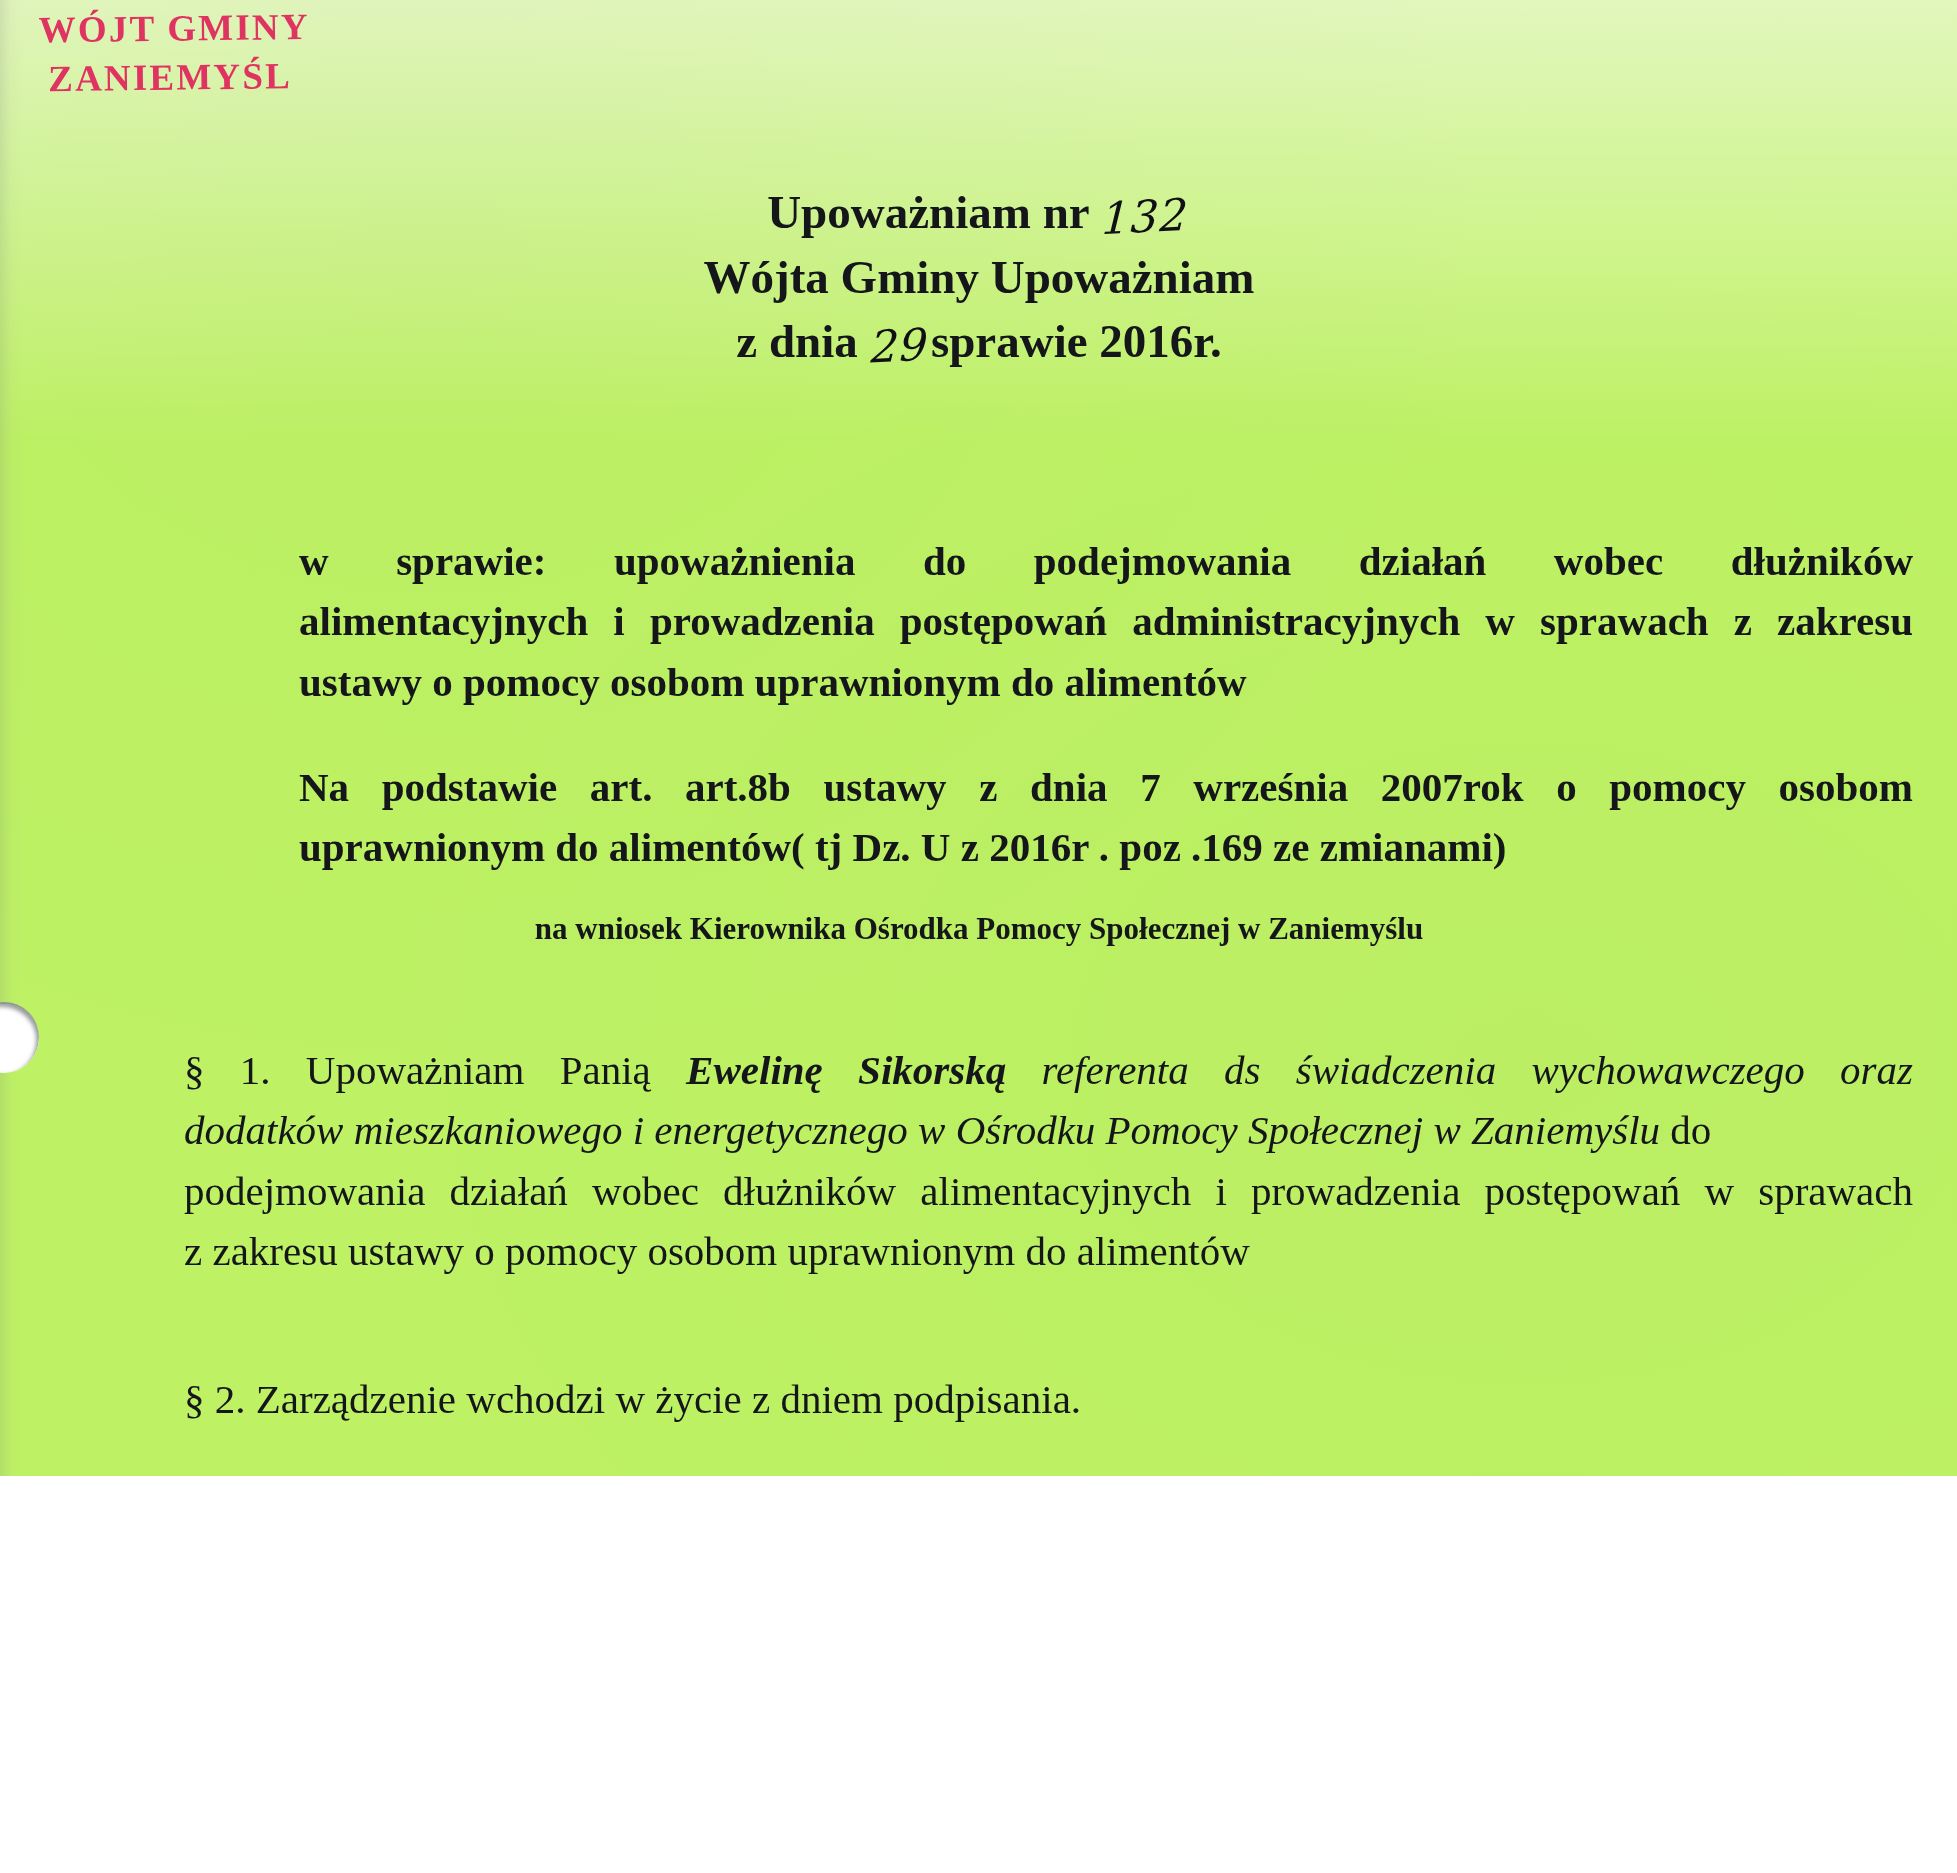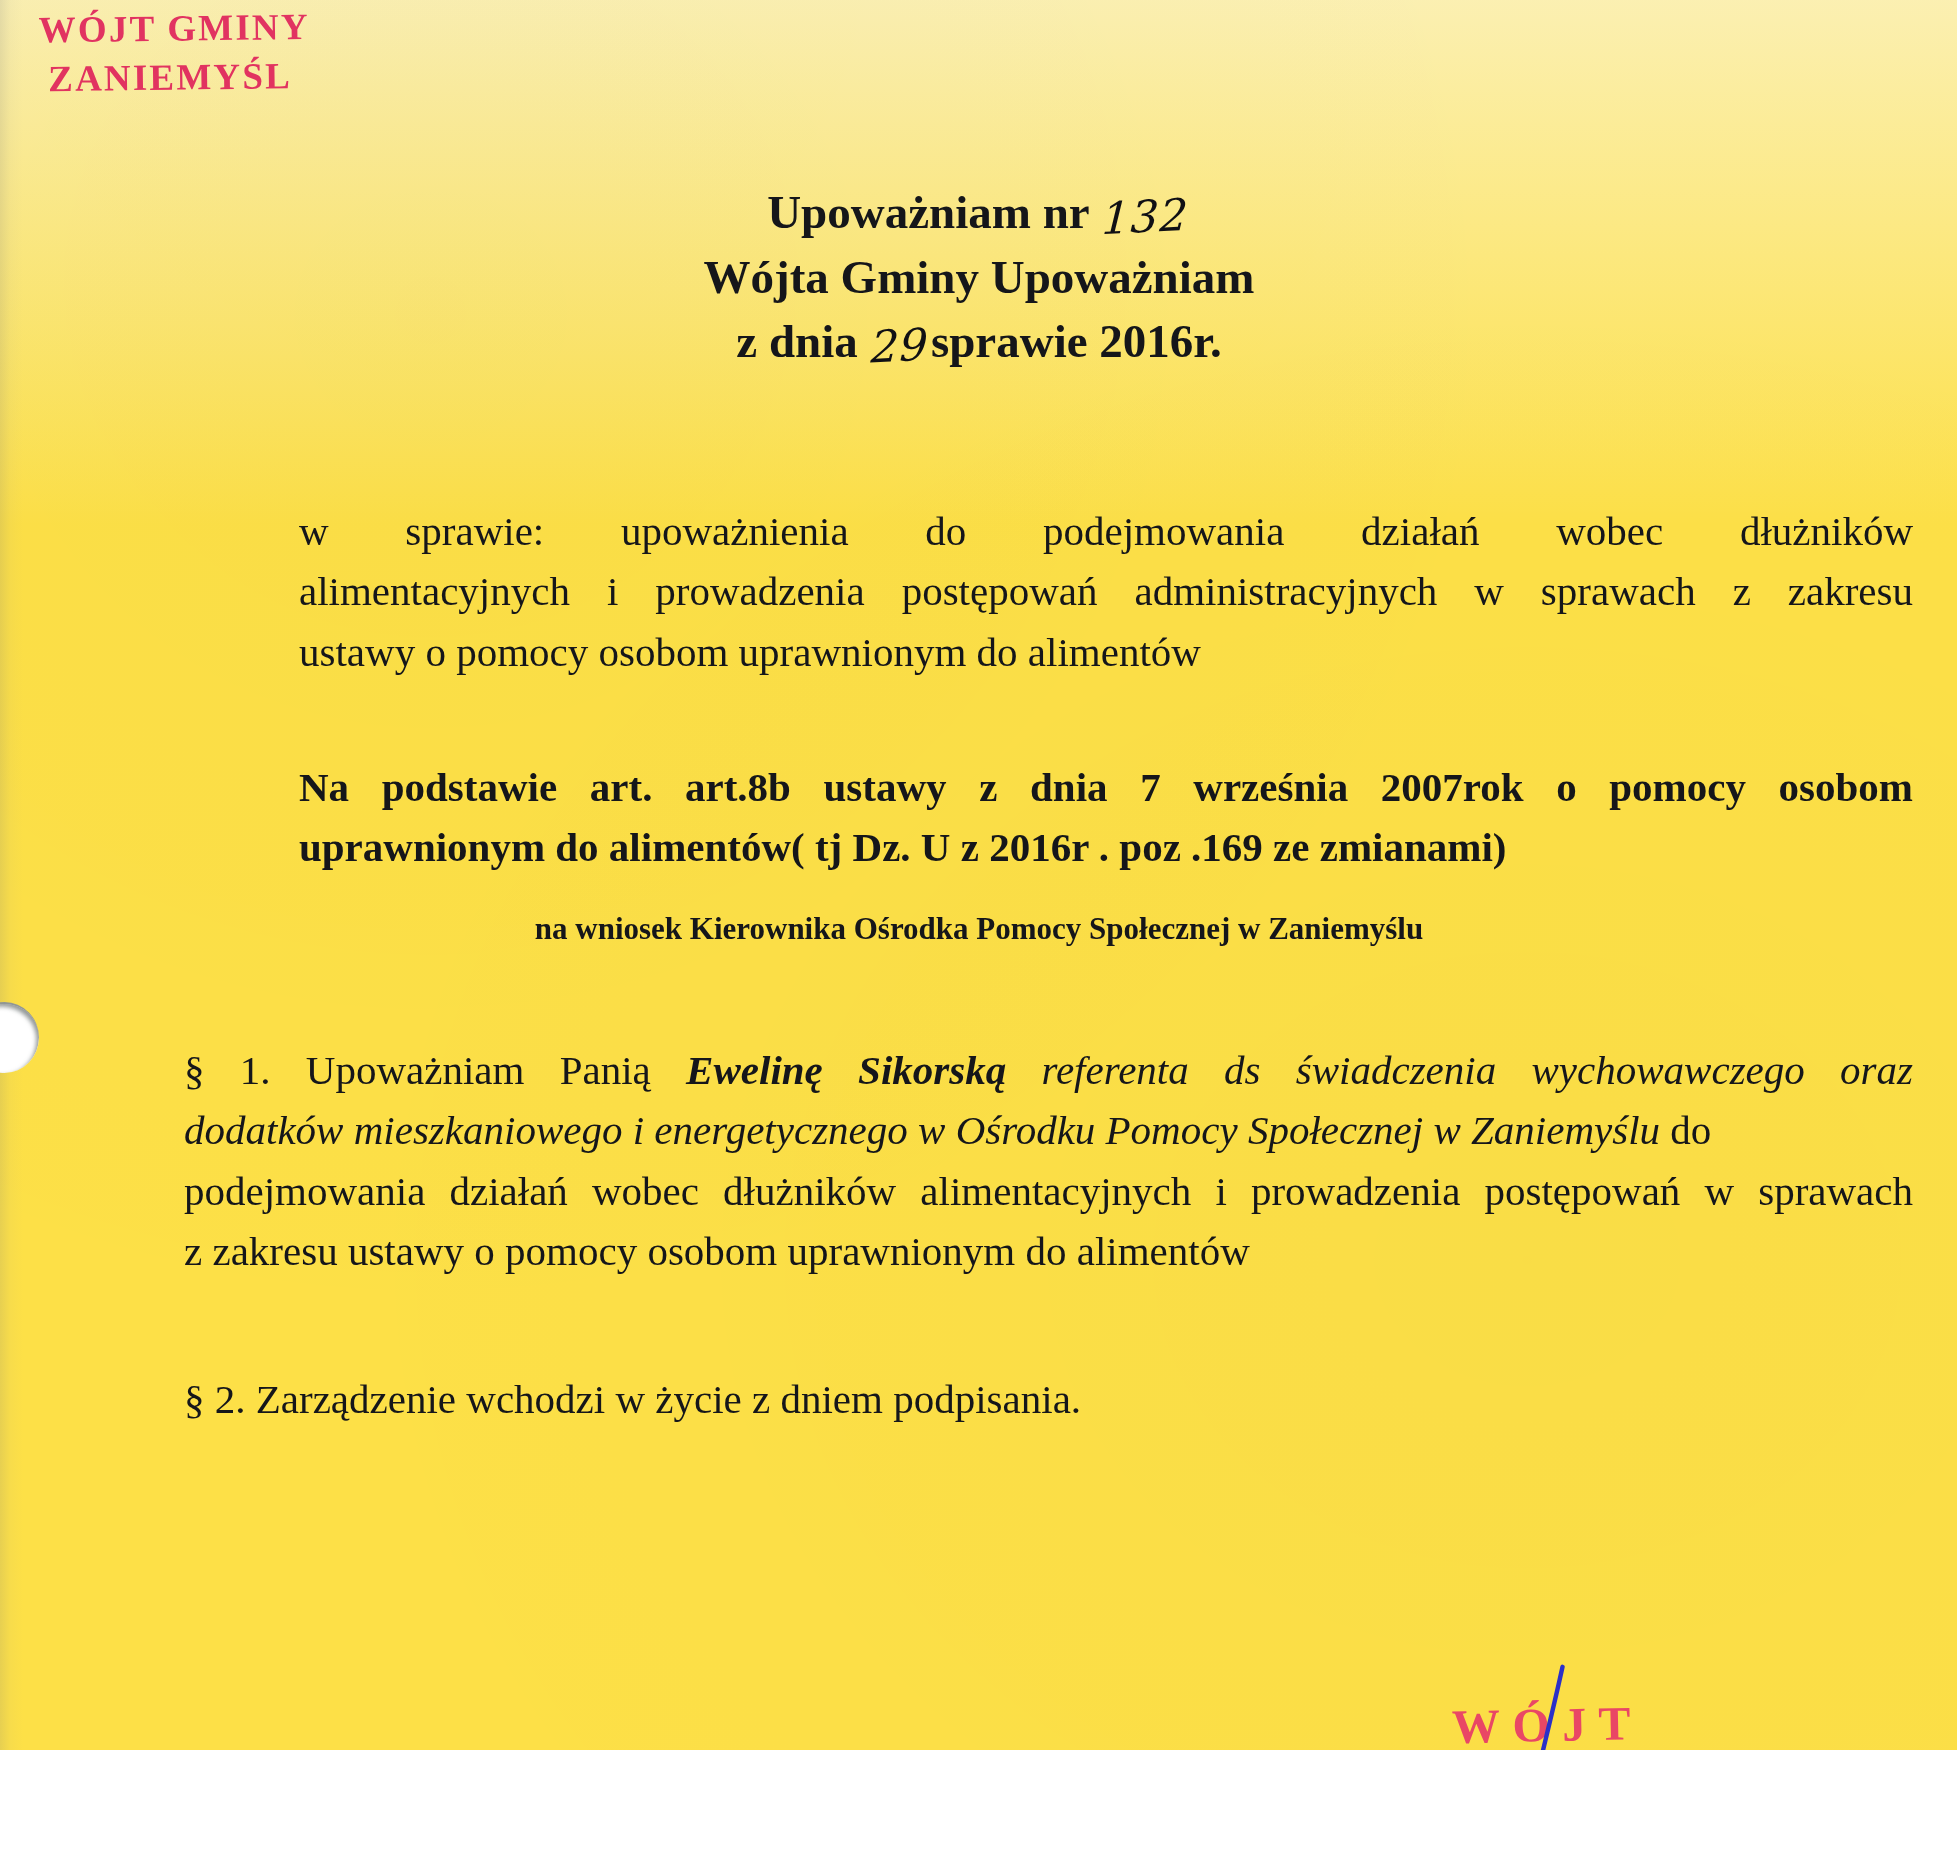--- a/index.html
+++ b/index.html
@@ -4,22 +4,22 @@
 <title>Zarządzenie</title>
 <style>
   html, body {
     margin: 0;
     padding: 0;
     background: #ffffff;
   }
   .page {
     position: relative;
     width: 1958px;
-    height: 1750px;
-    background: #fde047;
+    height: 1476px;
+    background: #bef264;
     overflow: hidden;
     font-family: "Liberation Serif", "DejaVu Serif", serif;
     color: #15161a;
   }
   
   .paper-grain {
     position: absolute;
     inset: 0;
     pointer-events: none;
     background:
@@ -79,22 +79,22 @@
 
   
   .body-col {
     position: absolute;
     left: 184px;
     width: 1729px;
     font-size: 41px;
     line-height: 1.47;
   }
   .p-subject {
-    top: 501px;
-    font-weight: 400;
+    top: 531px;
+    font-weight: 700;
     text-align: justify;
     text-indent: 115px;
   }
   .p-basis {
     top: 757px;
     font-weight: 700;
     text-align: justify;
     text-indent: 115px;
   }
   .heading-request {

